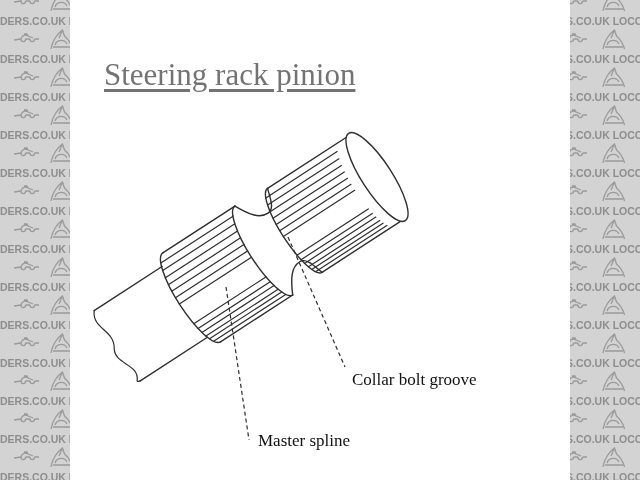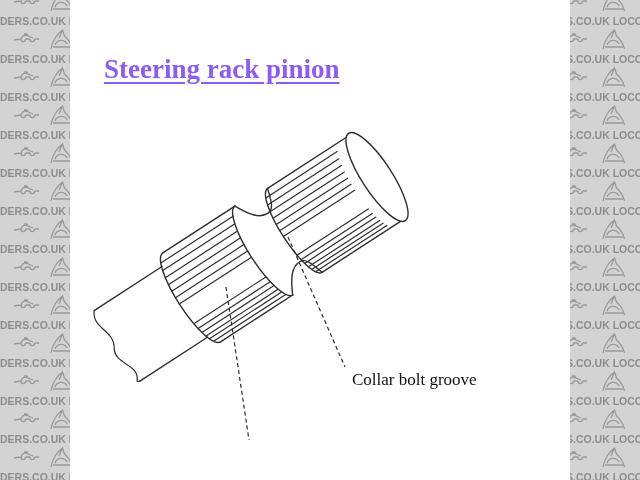--- a/index.html
+++ b/index.html
@@ -23,21 +23,21 @@
   }
   .wm-strip.right .wm-text{left:-4px;}
   .wm-car{position:absolute;}
   .wm-strip.left  .car-a{left:14px;top:5px;}
   .wm-strip.left  .car-b{left:50px;top:1px;}
   .wm-strip.right .car-a{left:-8px;top:5px;}
   .wm-strip.right .car-b{left:32px;top:1px;}
   
   .page-title{
     position:absolute;left:104px;top:36px;
-    font-size:27px;font-weight:bold;color:#8b5cf6;
+    font-size:31px;font-weight:normal;color:#737373;
     text-decoration:underline;text-underline-offset:4px;
   }
   .diagram-svg{position:absolute;left:70px;top:0;}
   .diagram-label{
     position:absolute;font-size:17px;color:#111;white-space:nowrap;
   }
   .label-collar{left:352px;top:370px;}
   .label-master{left:258px;top:431px;}
 </style>
 </head>
@@ -375,14 +375,15 @@
       <ellipse cx="0" cy="0" rx="15" ry="52" fill="#ffffff"></ellipse>
     </g>
 
     <g stroke="#2e2e2e" stroke-width="1.2" stroke-dasharray="4 3" fill="none">
       <line x1="218" y1="237" x2="275" y2="367"></line>
       <line x1="156" y1="287" x2="179" y2="440"></line>
     </g>
   </svg>
 
   <div class="diagram-label label-collar">Collar bolt groove</div>
+  <div class="diagram-label label-master">Master spline</div>
 
 </div>
 
 </body></html>

